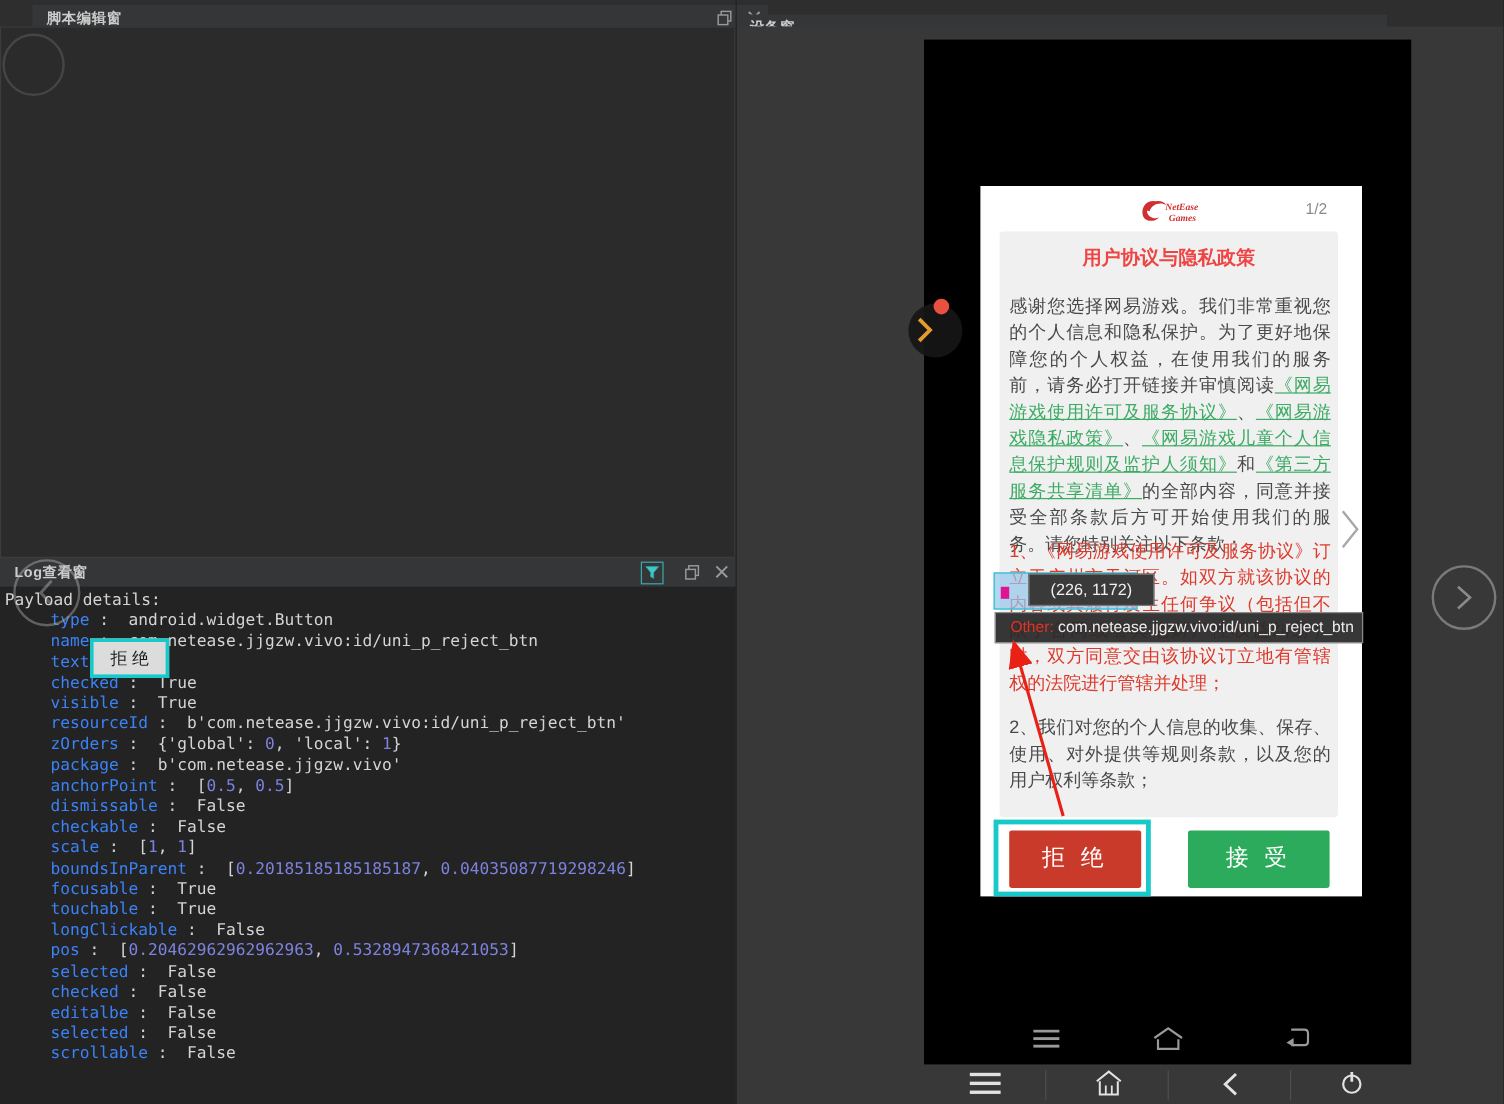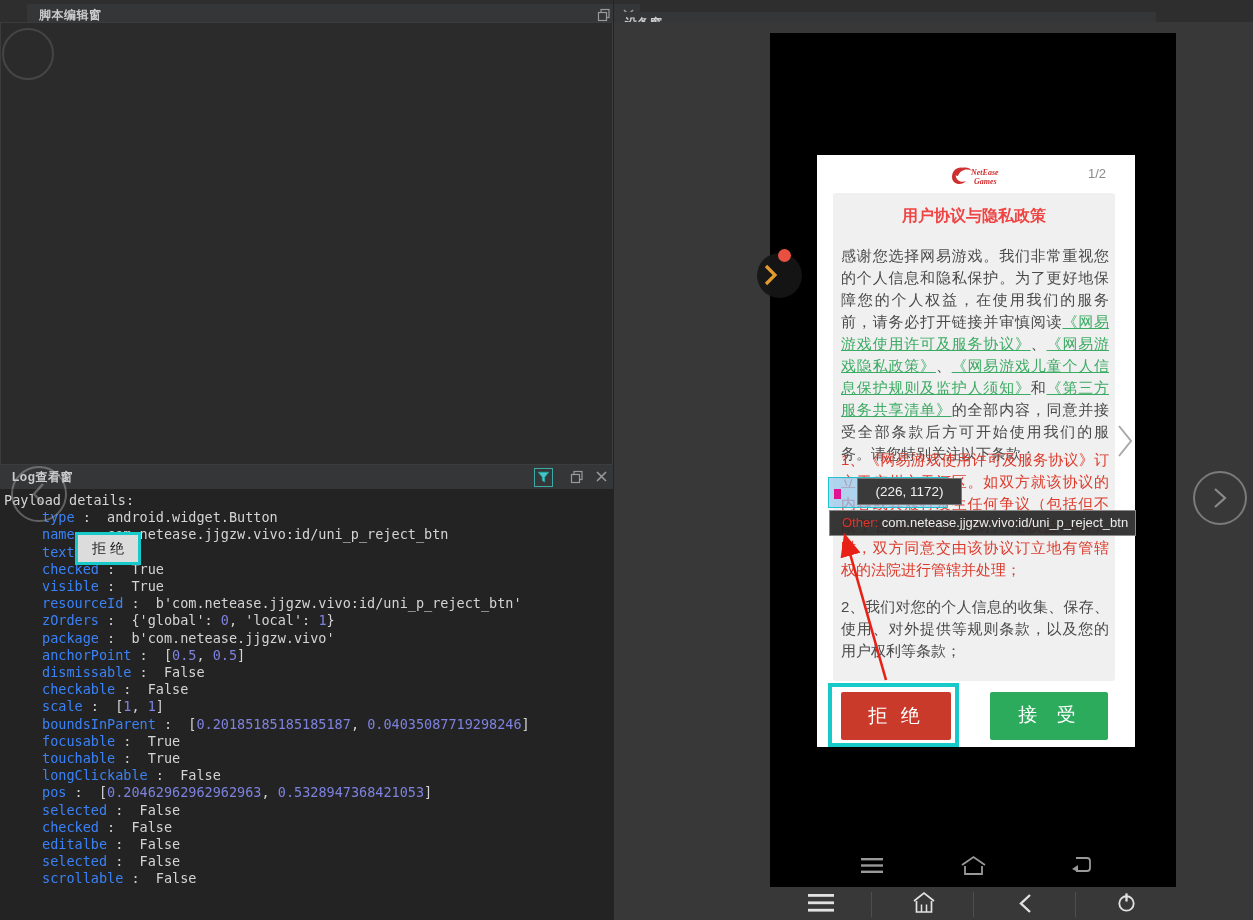--- a/index.html
+++ b/index.html
@@ -33,21 +33,21 @@
   #dialog-grey{background:#f0f0f0;border-radius:3px;}
   #dialog-title{font:bold 16px/20px "Liberation Sans",sans-serif;color:#ef4444;text-align:center;}
   .par{font:15px/22px "Liberation Sans",sans-serif;text-align:justify;}
   #dialog-intro{color:#4a4a4a;}
   .green-link{color:#3cab63;text-decoration:underline;cursor:pointer;}
   #clause1{color:#dd3a2c;}
   #clause2{color:#4a4a4a;}
   .dlg-btn{border-radius:2px;color:#fff;font:19px/48px "Liberation Sans",sans-serif;
            text-align:center;letter-spacing:4px;cursor:pointer;}
   #reject-btn{background:#ca3a2b;}
-  #accept-btn{background:#2cab5c;font-family:Liberation Mono, monospace;}
+  #accept-btn{background:#2cab5c;}
   #highlight-box{border:4px solid #17c9c9;z-index:4;}
   
   #selection-box{background:rgba(150,198,235,.72);border:1.5px solid #25c0d0;z-index:8;}
   #magenta-dot{background:#e01493;z-index:9;}
   #coord-tooltip{background:#3a3a3a;border:1px solid #787878;color:#f0f0f0;
                  font:13.5px/26px "Liberation Sans",sans-serif;text-align:center;z-index:10;}
   #other-tooltip{background:rgba(40,40,40,.93);border:1px solid #8a8a8a;z-index:10;
                  font:13px/24px "Liberation Sans",sans-serif;padding-left:9px;white-space:nowrap;}
   #other-tooltip .o-label{color:#e23327;}
   #other-tooltip .o-val{color:#ededed;}

